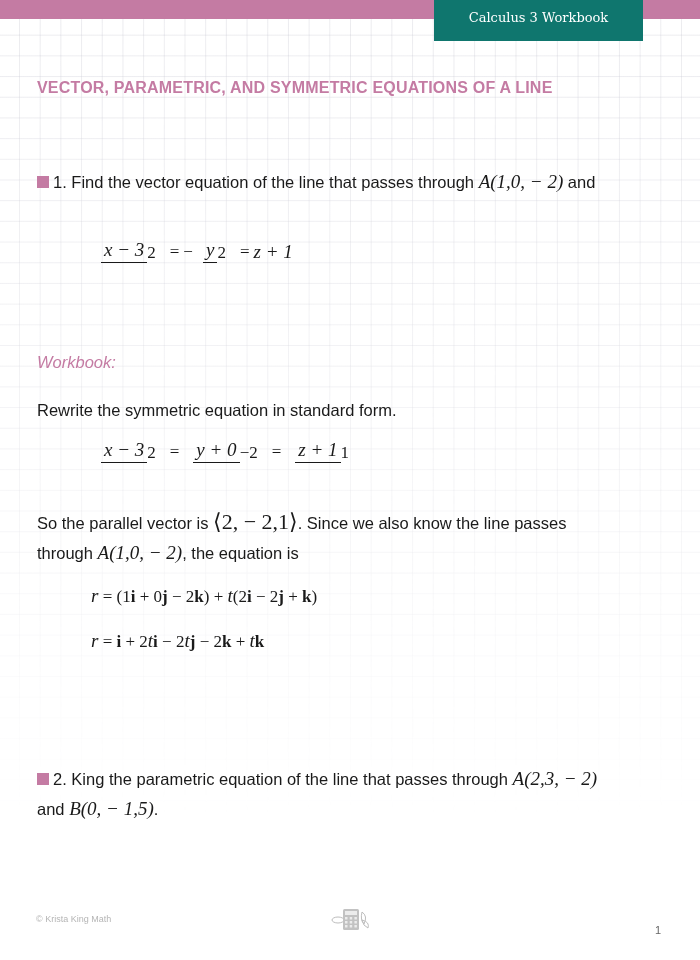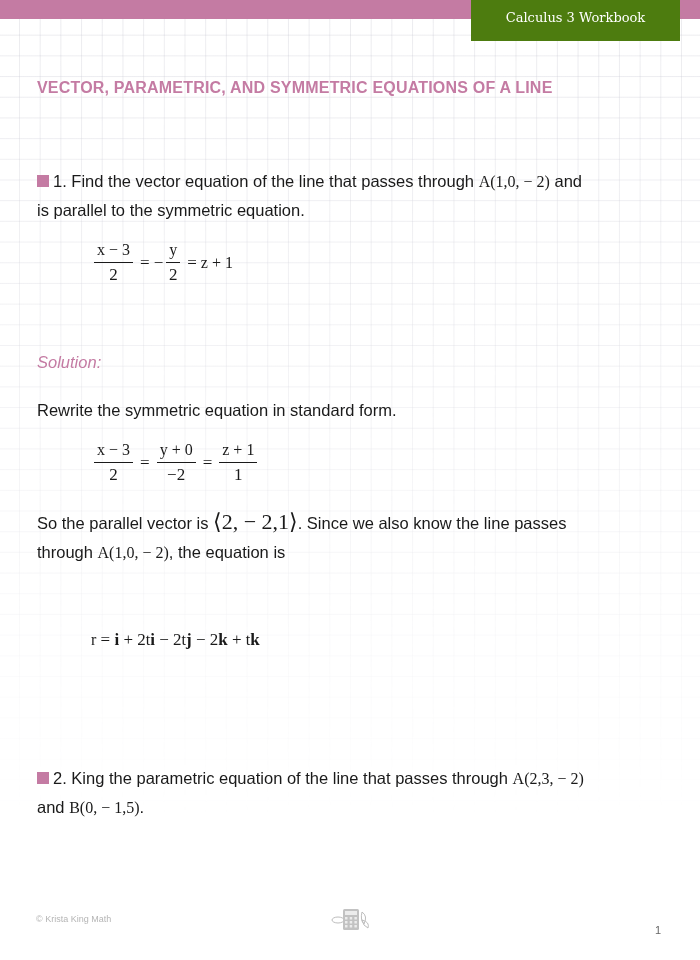--- a/index.html
+++ b/index.html
@@ -18,49 +18,49 @@
     background-position:19px 14px;
     -webkit-mask-image:linear-gradient(to bottom, rgba(0,0,0,1) 0%, rgba(0,0,0,0.6) 45%, rgba(0,0,0,0) 85%);
     mask-image:linear-gradient(to bottom, rgba(0,0,0,1) 0%, rgba(0,0,0,0.6) 45%, rgba(0,0,0,0) 85%);
     z-index:0;
   }
   .topband {
     position:absolute; left:0; top:0; width:700px; height:19px;
     background:#c47ba3; z-index:1;
   }
   .booktab {
-    position:absolute; left:471px; top:0; width:209px; height:41px;
-    background:#4d7c0f; z-index:2;
+    position:absolute; left:434px; top:0; width:209px; height:41px;
+    background:#0f766e; z-index:2;
     color:#ffffff; font-family:"DejaVu Serif", serif; font-size:13px;
     display:flex; align-items:center; justify-content:center;
     padding-bottom:6px; box-sizing:border-box;
   }
   .content { position:absolute; left:0; top:0; width:700px; height:940px; z-index:3; }
   .title {
     position:absolute; left:37px; top:79px;
     font-size:16px; font-weight:bold; color:#c47ba3; letter-spacing:0.2px;
   }
   .para {
     position:absolute; left:37px; font-size:16.5px; line-height:29px; color:#1a1a1a;
   }
   .bullet {
     display:inline-block; width:12px; height:12px; background:#c47ba3;
     margin-right:4px; vertical-align:0px;
   }
   .m { font-family:"Liberation Serif", serif; font-size:22px; }
-  .mi { font-family:"Liberation Serif", serif; font-size:16px; }
+  .mi { font-family:"Liberation Serif", serif; font-style:italic; font-size:19px; }
   .b { font-weight:bold; font-style:normal; }
   .solution {
     position:absolute; left:37px; top:353px; font-size:16.5px; font-style:italic; color:#c47ba3;
   }
   .eqrow {
     position:absolute; display:flex; align-items:center;
     font-family:"Liberation Serif", serif; font-size:17px; color:#1a1a1a;
   }
-  .frac { display:inline-flex; flex-direction:column; align-items:center; margin:0 3px; }
+  .frac { display:inline-flex; flex-direction:row; align-items:center; margin:0 10px; }
   .frac .num { padding:0 3px 2px 3px; border-bottom:1px solid #1a1a1a; line-height:20px; }
   .frac .den { padding-top:2px; line-height:20px; }
   .op { margin:0 4px; }
   .vline {
     position:absolute; left:91px; font-family:"Liberation Serif", serif; font-size:17px; color:#1a1a1a;
   }
   .footer-copy {
     position:absolute; left:36px; top:914px; font-size:9px; color:#b5b5b5;
   }
   .footer-logo { position:absolute; left:330px; top:906px; width:42px; height:26px; }
@@ -76,39 +76,38 @@
 </div>
 
 <div class="content">
   <div class="title">VECTOR, PARAMETRIC, AND SYMMETRIC EQUATIONS OF A LINE</div>
 
   <div class="para" style="top:167px; width:640px;">
     <span class="bullet"></span><span>1.</span>
     <span>Find the vector equation of the line that passes through</span>
     <span class="mi">A(1,0, − 2)</span>
     <span>and</span><br>
-    <span>is parallel to the symmetric equation.</span>
   </div>
 
   <div class="eqrow" style="left:91px; top:240px;">
     <span class="frac">
       <span class="num mi">x − 3</span>
       <span class="den">2</span>
     </span>
     <span class="op">=</span>
     <span>−</span>
     <span class="frac">
       <span class="num mi">y</span>
       <span class="den">2</span>
     </span>
     <span class="op">=</span>
     <span class="mi">z + 1</span>
   </div>
 
-  <div class="solution">Solution:</div>
+  <div class="solution">Workbook:</div>
 
   <div class="para" style="top:396px;">Rewrite the symmetric equation in standard form.</div>
 
   <div class="eqrow" style="left:91px; top:440px;">
     <span class="frac">
       <span class="num mi">x − 3</span>
       <span class="den">2</span>
     </span>
     <span class="op">=</span>
     <span class="frac">
@@ -122,20 +121,23 @@
     </span>
   </div>
 
   <div class="para" style="top:507px; width:640px;">
     <span>So the parallel vector is</span>
     <span class="m">⟨2, − 2,1⟩</span><span>. Since we also know the line passes</span><br>
     <span>through</span>
     <span class="mi">A(1,0, − 2)</span><span>, the equation is</span>
   </div>
 
+  <div class="vline" style="top:585px;">
+    <span class="mi">r</span> = (1<span class="b">i</span> + 0<span class="b">j</span> − 2<span class="b">k</span>) + <span class="mi">t</span>(2<span class="b">i</span> − 2<span class="b">j</span> + <span class="b">k</span>)
+  </div>
   <div class="vline" style="top:630px;">
     <span class="mi">r</span> = <span class="b">i</span> + 2<span class="mi">t</span><span class="b">i</span> − 2<span class="mi">t</span><span class="b">j</span> − 2<span class="b">k</span> + <span class="mi">t</span><span class="b">k</span>
   </div>
 
   <div class="para" style="top:764px; width:650px;">
     <span class="bullet"></span><span>2.</span>
     <span>King the parametric equation of the line that passes through</span>
     <span class="mi">A(2,3, − 2)</span><br>
     <span>and</span>
     <span class="mi">B(0, − 1,5)</span><span>.</span>

